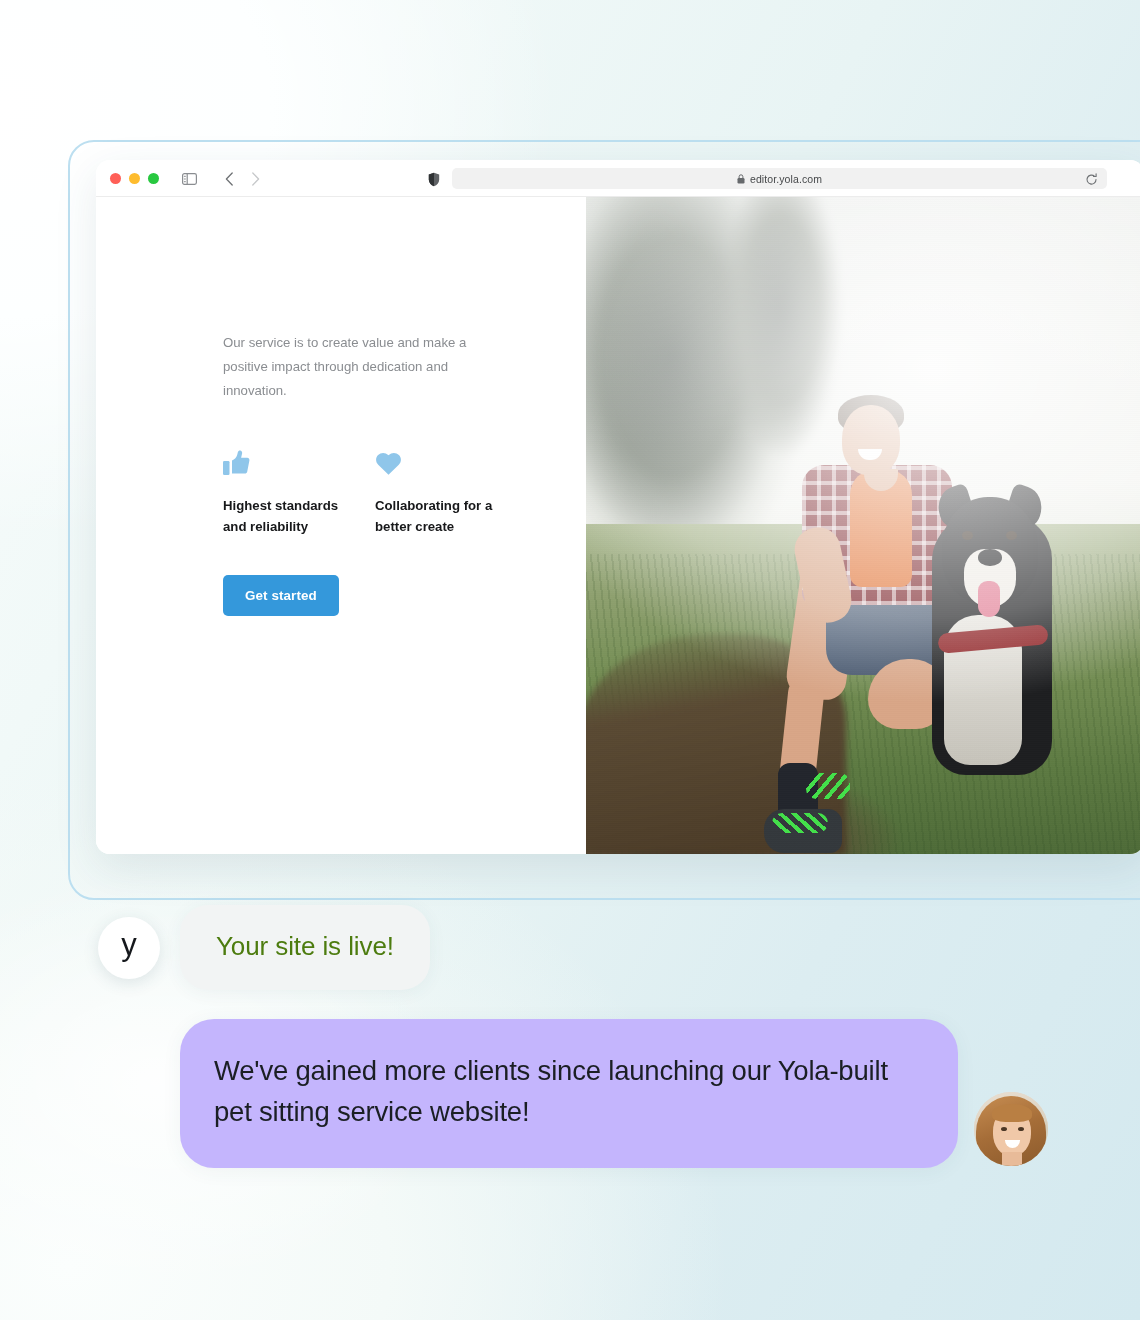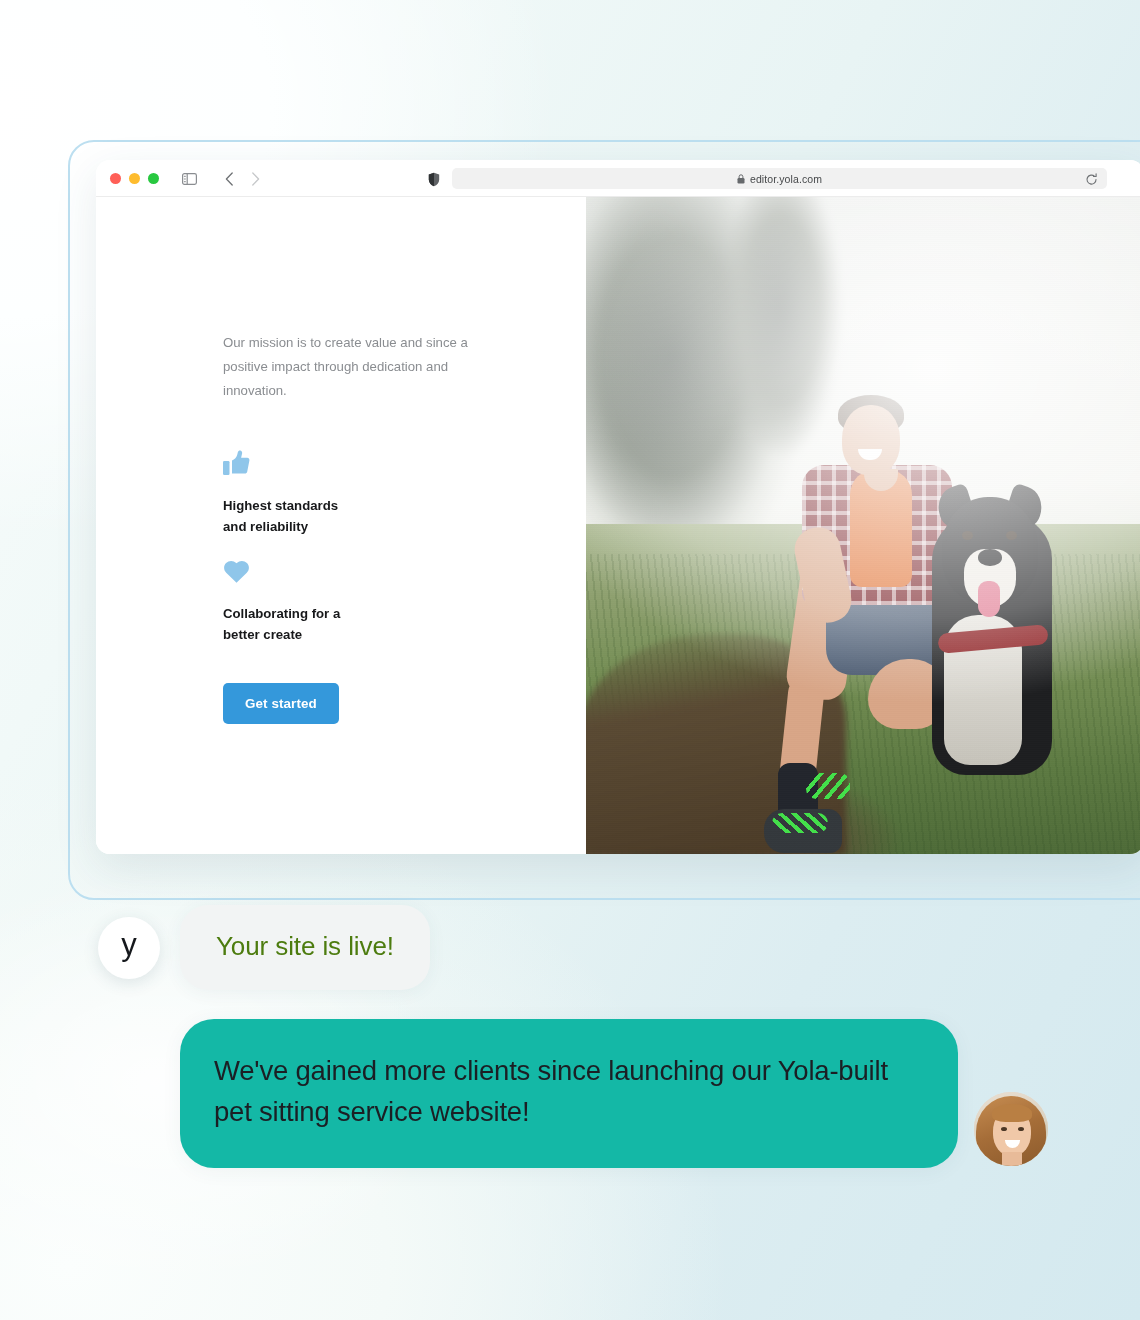--- a/index.html
+++ b/index.html
@@ -73,21 +73,21 @@
     width:490px; flex:0 0 490px; position:relative; background:#fff;
   }
   #hero-copy { position:absolute; left:127px; top:113px; width:300px; }
   h1#headline {
     font-size:33px; line-height:1.38; font-weight:700; color:#17181a;
     letter-spacing:-.55px; width:290px;
   }
   p#subcopy {
     margin-top:21px; font-size:13.2px; line-height:1.82; color:#8a8d91; width:280px;
   }
-  #features { display:flex; margin-top:43px; gap:16px;flex-direction:column; }
+  #features { display:flex; margin-top:43px; gap:4px; }
   .feature { width:163px; }
   .feature .ficon { height:30px; display:flex; align-items:flex-end; }
   .feature .flabel {
     margin-top:19px; font-size:13.2px; line-height:1.62; font-weight:700; color:#17181a; width:140px;
   }
   #cta {
     margin-top:37px; display:inline-block;
     background:#3498db; color:#fff; border:none;
     font-family:"Liberation Sans", sans-serif;
     font-size:13.4px; font-weight:700; letter-spacing:.1px;
@@ -177,21 +177,21 @@
     font-size:31px; font-weight:500; color:#15181c; line-height:1;
     padding-bottom:6px;
   }
   #bubble1 {
     margin-left:20px; background:#f2f4f4; border-radius:28px;
     padding:26px 36px 28px; box-shadow:0 3px 18px rgba(50,85,100,.06);
   }
   #bubble1 .btext { font-size:26px; color:#4d7c0f; letter-spacing:-.1px; }
   #bubble2 {
     position:absolute; left:180px; top:114px; width:778px;
-    background:#14b8a6; border-radius:34px;
+    background:#c4b5fd; border-radius:34px;
     padding:32px 34px 36px; box-shadow:0 3px 20px rgba(50,85,100,.06);
   }
   #bubble2 .btext { font-size:27.5px; line-height:1.48; color:#1b1f24; letter-spacing:-.2px; }
 
   
   #reviewer {
     position:absolute; left:974px; top:1092px; width:74px; height:74px;
     border-radius:50%; overflow:hidden; background:#e7d6c8;
   }
   .rv { position:absolute; }
@@ -267,21 +267,21 @@
           <path d="M11.1 0.9v2.6H8.5" stroke="#6f7275" stroke-width="1.15" stroke-linecap="round" stroke-linejoin="round" fill="none"></path>
         </svg>
       </span>
     </div>
   </div>
 
   <div id="site">
 
     <div id="site-left">
       <div id="hero-copy">
-        <p id="subcopy">Our mission is to create value and since a positive impact through dedication and innovation.</p>
+        <p id="subcopy">Our service is to create value and make a positive impact through dedication and innovation.</p>
 
         <div id="features">
           <div class="feature">
             <div class="ficon">
               <svg width="27" height="26" viewBox="0 0 27 26" fill="#8fc6ea">
                 <rect x="0" y="11" width="6.5" height="14" rx="1.2"></rect>
                 <path d="M9 25V10.6c2.6-1 4.6-3.3 5.3-6.1l.6-2.4c.3-1.2 1.5-1.9 2.6-1.5 1.2.4 1.9 1.7 1.6 3l-1 4.1h6.1c1.4 0 2.5 1.3 2.2 2.7l-2.2 11.3c-.2 1.1-1.2 1.9-2.3 1.9H9Z"></path>
               </svg>
             </div>
             <div class="flabel">Highest standards and reliability</div>

